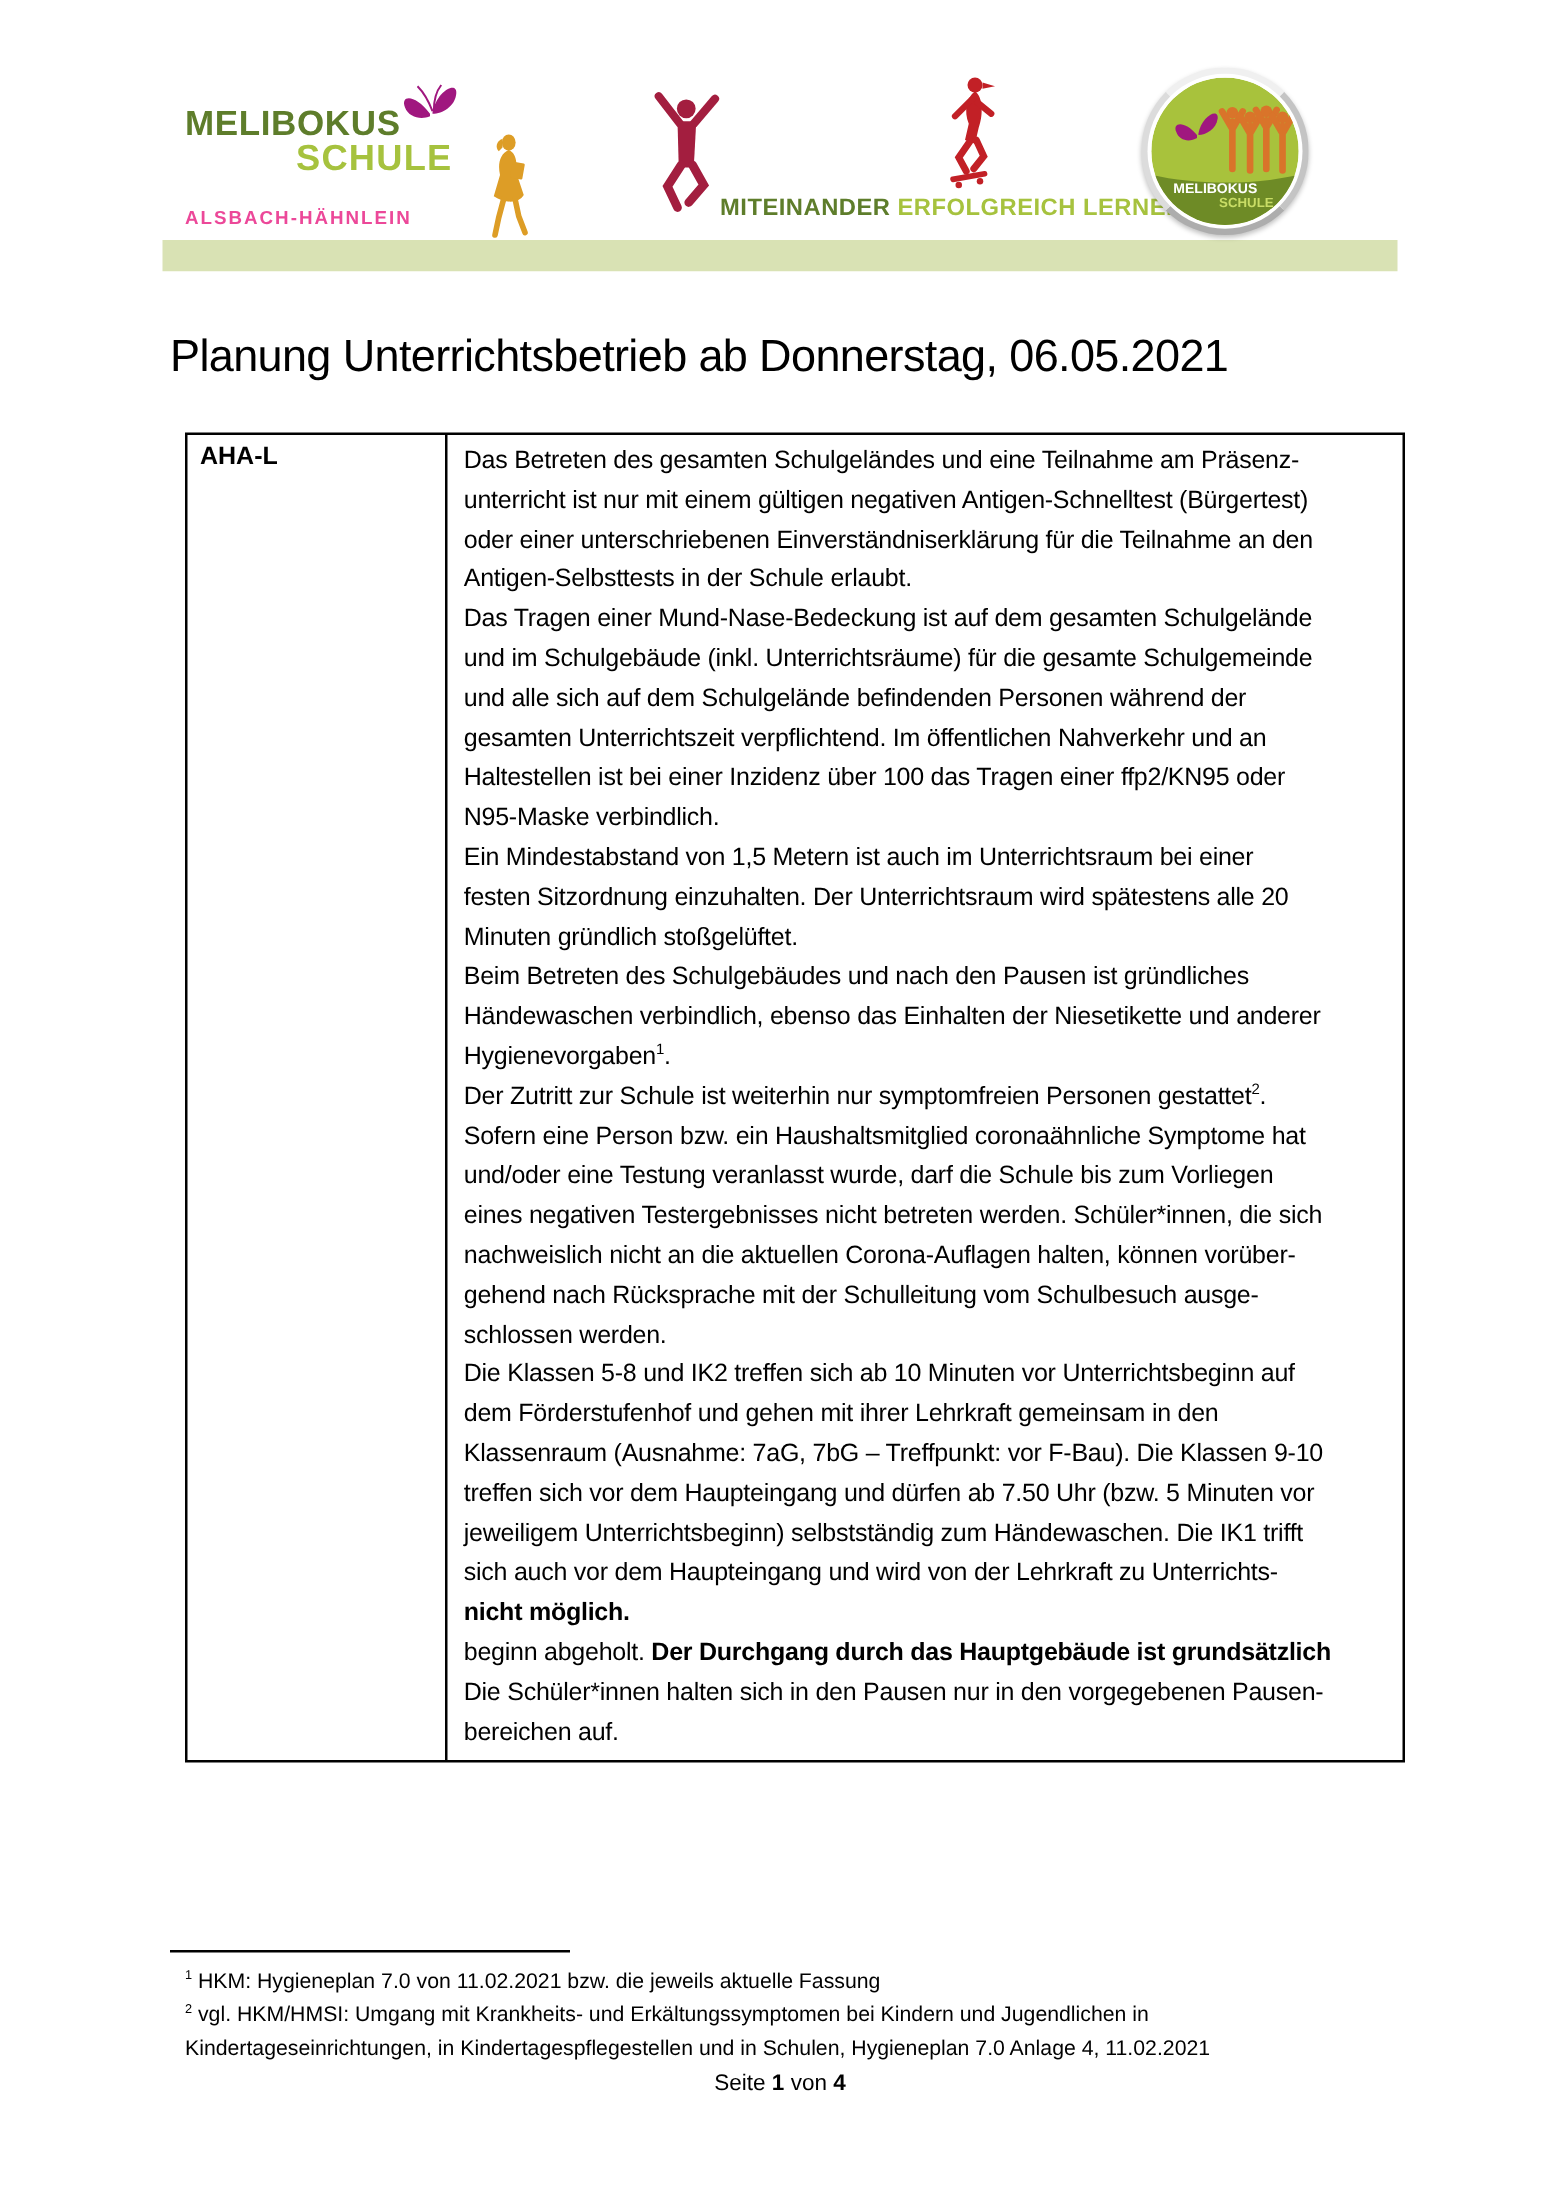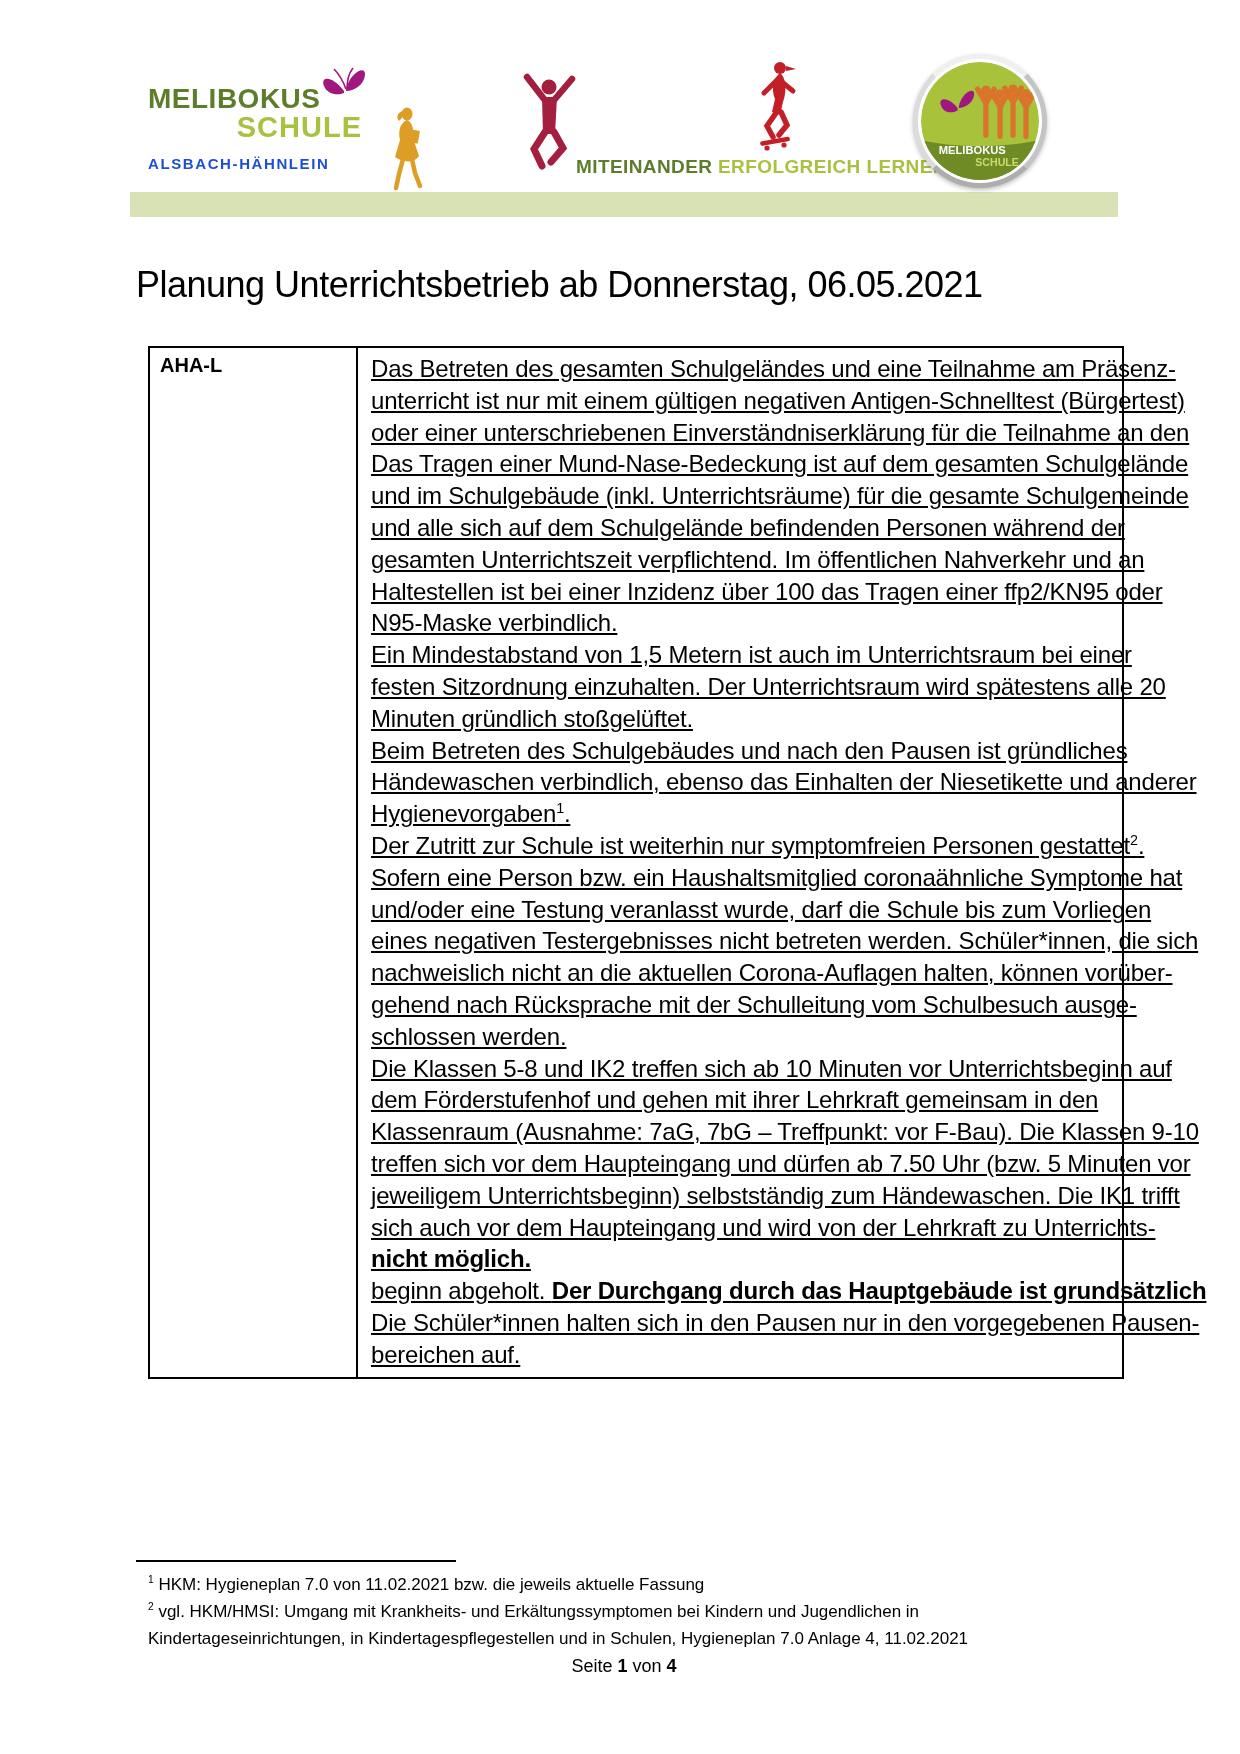--- a/index.html
+++ b/index.html
@@ -4,21 +4,21 @@
 <style>
   html,body{margin:0;padding:0;background:#ffffff;}
   .page{position:relative;width:1240px;height:1754px;background:#fff;overflow:hidden;
         font-family:"Liberation Sans",sans-serif;color:#000;}
 
   
   .band{position:absolute;left:130px;top:192px;width:988px;height:25px;background:#d9e2b4;}
   .logo{position:absolute;left:148px;top:84px;width:214px;}
   .logo-l1{font-weight:bold;font-size:28px;line-height:30px;color:#5e7d2b;letter-spacing:.5px;}
   .logo-l2{font-weight:bold;font-size:29px;line-height:30px;color:#a6c23e;text-align:right;margin-top:-2px;letter-spacing:1px;}
-  .logo-l3{font-weight:bold;font-size:15px;color:#1d4ed8;letter-spacing:1.6px;margin-top:13px;}
+  .logo-l3{font-weight:bold;font-size:15px;color:#ec4899;letter-spacing:1.6px;margin-top:24px;}
   .fig{position:absolute;}
   .fig-butterfly{left:320px;top:64px;width:48px;height:42px;}
   .fig-girl{left:384px;top:107px;width:44px;height:86px;}
   .fig-jumper{left:513px;top:72px;width:70px;height:115px;}
   .fig-skater{left:752px;top:60px;width:52px;height:97px;}
   .motto{position:absolute;left:576px;top:156px;font-weight:bold;font-size:19px;letter-spacing:.4px;white-space:nowrap;}
   .motto .m1{color:#5e7d2b;}
   .motto .m2{color:#a6c23e;}
   .badge{position:absolute;left:913px;top:54px;width:134px;height:134px;border-radius:50%;
          background:#fff;z-index:2;padding:3px;box-sizing:border-box;
@@ -27,21 +27,21 @@
   .badge svg{display:block;width:100%;height:100%;}
 
   
   .title{position:absolute;left:136px;top:264px;font-size:36px;font-weight:normal;letter-spacing:-.5px;white-space:nowrap;}
 
   
   .plan-table{position:absolute;left:148px;top:346px;width:976px;border:2px solid #000;
               display:flex;box-sizing:border-box;}
   .cell-key{width:208px;border-right:2px solid #000;box-sizing:border-box;
             padding:6px 10px;font-weight:bold;font-size:20px;flex:none;}
-  .cell-body{flex:1;padding:5px 8px 6px 13px;font-size:24px;letter-spacing:-.2px;text-decoration:underline;}
+  .cell-body{flex:1;padding:5px 8px 6px 13px;font-size:20px;letter-spacing:-.2px;}
   .tline{line-height:31.8px;white-space:nowrap;}
   .tline .b{font-weight:bold;}
   sup{font-size:60%;vertical-align:super;line-height:0;}
 
   
   .fn-rule{position:absolute;left:136px;top:1560px;width:320px;border-top:2px solid #000;}
   .fn{position:absolute;left:148px;font-size:17px;line-height:27px;}
   .fn-1{top:1571px;white-space:nowrap;}
   .fn-2{top:1598px;width:970px;}
   .page-footer{position:absolute;left:136px;top:1656px;width:976px;text-align:center;font-size:18px;}
@@ -150,20 +150,21 @@
   </div>
 
   <div class="title">Planung Unterrichtsbetrieb ab Donnerstag, 06.05.2021</div>
 
   <div class="plan-table">
     <div class="cell-key">AHA-L</div>
     <div class="cell-body">
         <div class="tline"><span>Das Betreten des gesamten Schulgeländes und eine Teilnahme am Präsenz-</span></div>
         <div class="tline"><span>unterricht ist nur mit einem gültigen negativen Antigen-Schnelltest (Bürgertest)</span></div>
         <div class="tline"><span>oder einer unterschriebenen Einverständniserklärung für die Teilnahme an den</span></div>
+        <div class="tline"><span>Antigen-Selbsttests in der Schule erlaubt.</span></div>
         <div class="tline"><span>Das Tragen einer Mund-Nase-Bedeckung ist auf dem gesamten Schulgelände</span></div>
         <div class="tline"><span>und im Schulgebäude (inkl. Unterrichtsräume) für die gesamte Schulgemeinde</span></div>
         <div class="tline"><span>und alle sich auf dem Schulgelände befindenden Personen während der</span></div>
         <div class="tline"><span>gesamten Unterrichtszeit verpflichtend. Im öffentlichen Nahverkehr und an</span></div>
         <div class="tline"><span>Haltestellen ist bei einer Inzidenz über 100 das Tragen einer ffp2/KN95 oder</span></div>
         <div class="tline"><span>N95-Maske verbindlich.</span></div>
         <div class="tline"><span>Ein Mindestabstand von 1,5 Metern ist auch im Unterrichtsraum bei einer</span></div>
         <div class="tline"><span>festen Sitzordnung einzuhalten. Der Unterrichtsraum wird spätestens alle 20</span></div>
         <div class="tline"><span>Minuten gründlich stoßgelüftet.</span></div>
         <div class="tline"><span>Beim Betreten des Schulgebäudes und nach den Pausen ist gründliches</span></div>

